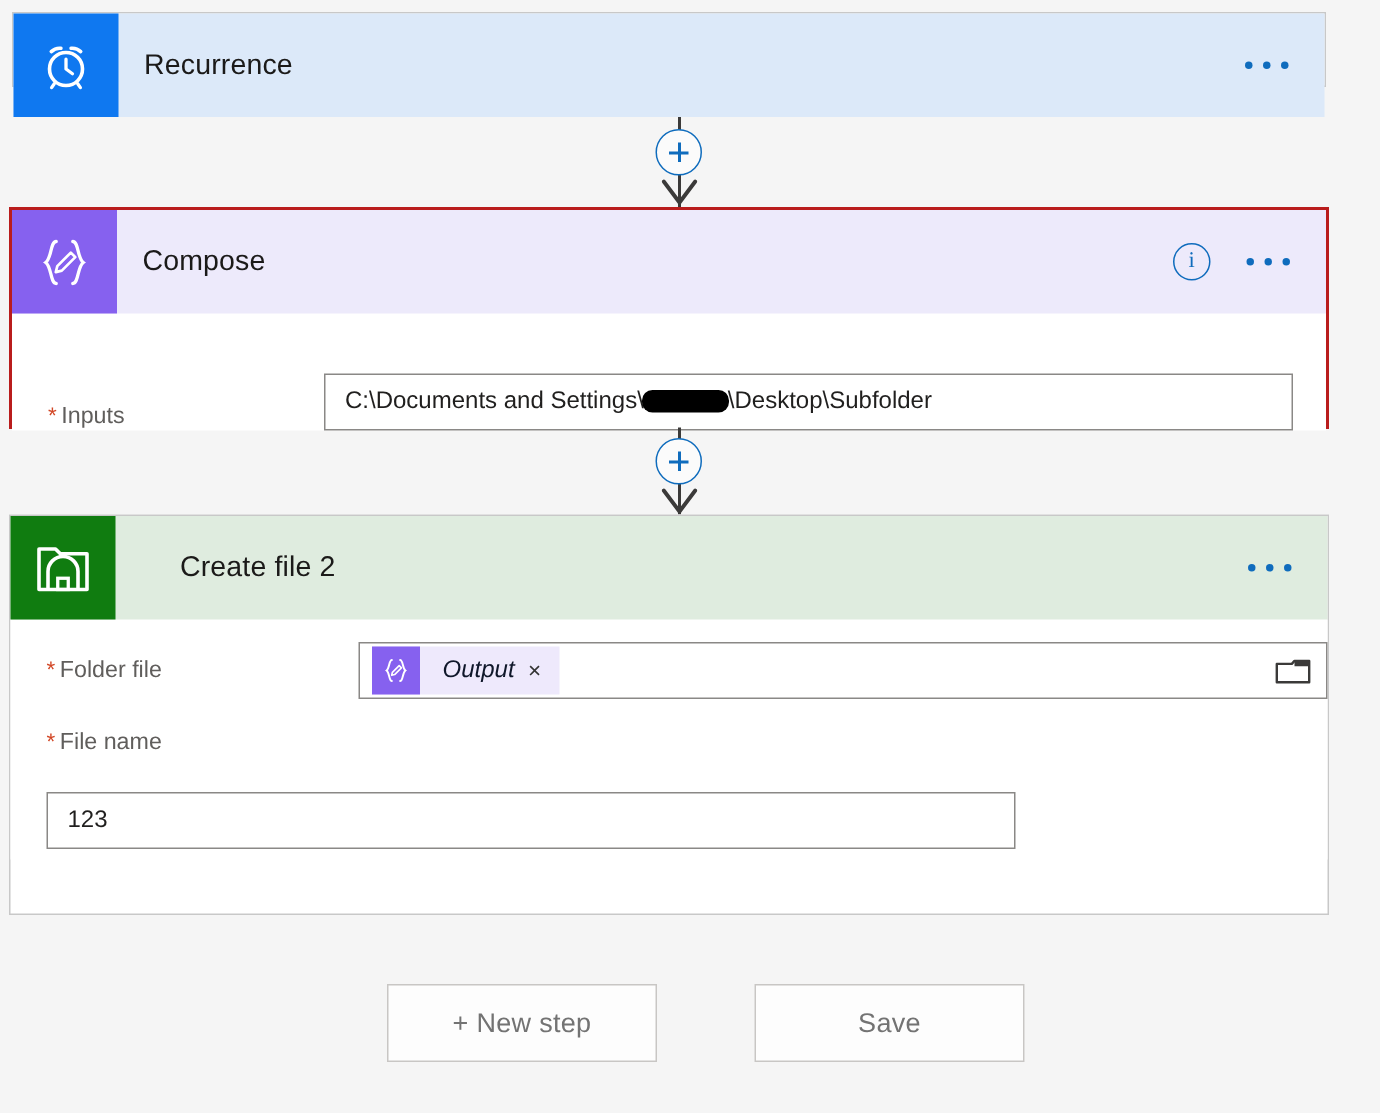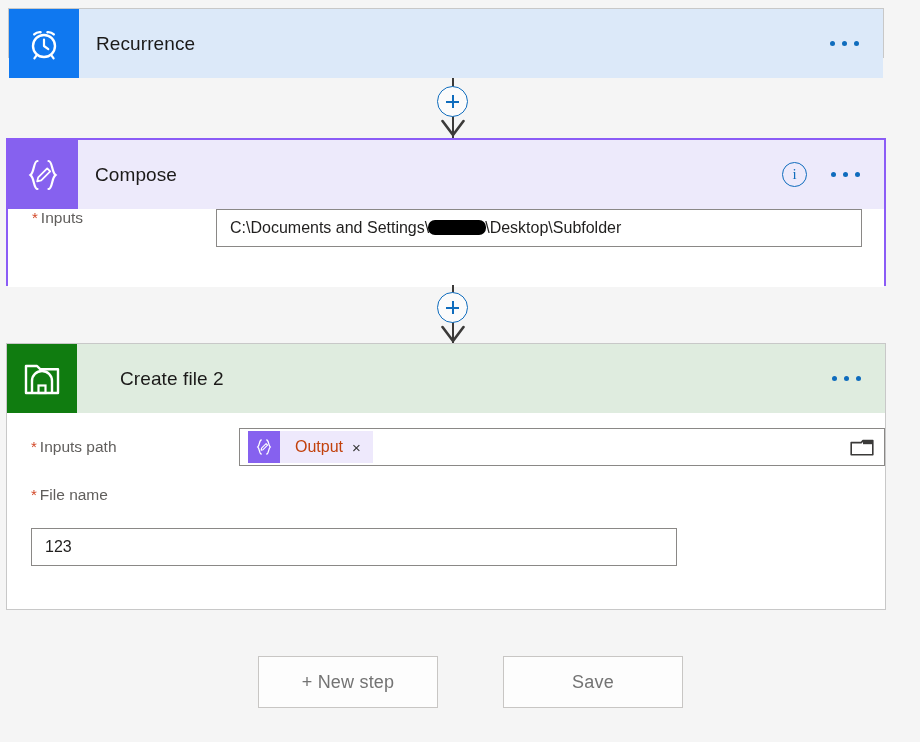--- a/index.html
+++ b/index.html
@@ -18,21 +18,21 @@
     background: #f5f5f5;
   }
 
   
   .card {
     position: absolute;
     background: #ffffff;
     border: 1px solid #c8c8c8;
   }
   .card.selected {
-    border: 2px solid #8b5cf6;
+    border: 2px solid #b91c1c;
   }
 
   .card-header {
     display: flex;
     align-items: center;
     height: 69px;
     position: relative;
   }
   .icon-tile {
     width: 70px;
@@ -113,21 +113,21 @@
     display: flex;
     align-items: center;
     padding: 0 10px 0 13px;
     font-size: 16px;
     color: #201f1e;
     width: 646px;
   }
   .field-input.wide { width: 646px; }
 
   
-  .compose-body { height: 78px; display: flex; align-items: flex-start; }
+  .compose-body { height: 78px; display: flex; align-items: flex-end; }
   .compose-label {
     font-size: 15.5px; color: #605e5c;
     width: 208px; flex: 0 0 208px;
     padding-left: 24px;
     white-space: nowrap;
   }
 
   
   .token {
     display: inline-flex;
@@ -135,22 +135,23 @@
     height: 32px;
     background: #eee9fc;
     margin-left: 4px;
   }
   .token-ico {
     width: 32px; height: 32px;
     background: #8661ef;
     display: flex; align-items: center; justify-content: center;
   }
   .token-label {
-    font-size: 16px; color: #c2410c;
+    font-size: 16px; color: #0f172a;
     padding: 0 7px 0 15px;
+    font-style: italic;
   }
   .token-x {
     font-size: 15px; color: #333;
     padding: 0 12px 0 2px;
     cursor: pointer;
     line-height: 1;
   }
   .picker-btn {
     position: absolute;
     right: 9px; top: 50%;
@@ -313,21 +314,21 @@
           <i></i>
           <i></i>
         </div>
       </div>
     </div>
 
     <div class="card-body">
 
       <div class="field-row" style="height:56px; padding-top:12px;">
         <div class="field-label">
-          <span class="req">*</span><span>Inputs path</span>
+          <span class="req">*</span><span>Folder file</span>
         </div>
         <div class="field-input" style="padding-left:4px;">
           <span class="token">
             <span class="token-ico">
               <svg width="20" height="18" viewBox="0 0 40 36" aria-hidden="true">
                 <path d="M14.5 4 C10.5 4 11.5 15 7.5 18 C11.5 21 10.5 32 14.5 32" fill="none" stroke="#ffffff" stroke-width="2.6" stroke-linecap="round"></path>
                 <path d="M25.5 4 C29.5 4 28.5 15 32.5 18 C28.5 21 29.5 32 25.5 32" fill="none" stroke="#ffffff" stroke-width="2.6" stroke-linecap="round"></path>
                 <path d="M24.2 11.4 L15.2 20.4 L14.2 24.4 L18.2 23.4 L27.2 14.4 Z" fill="none" stroke="#ffffff" stroke-width="2.2" stroke-linejoin="round"></path>
               </svg>
             </span>

